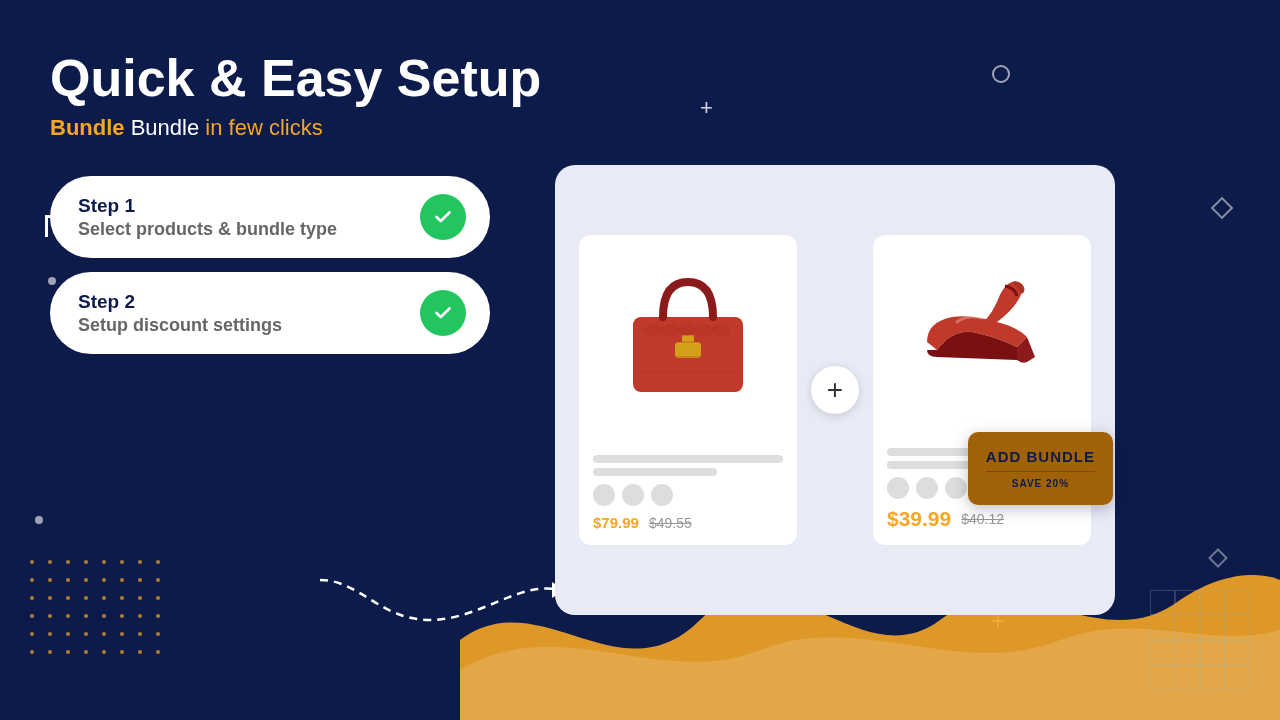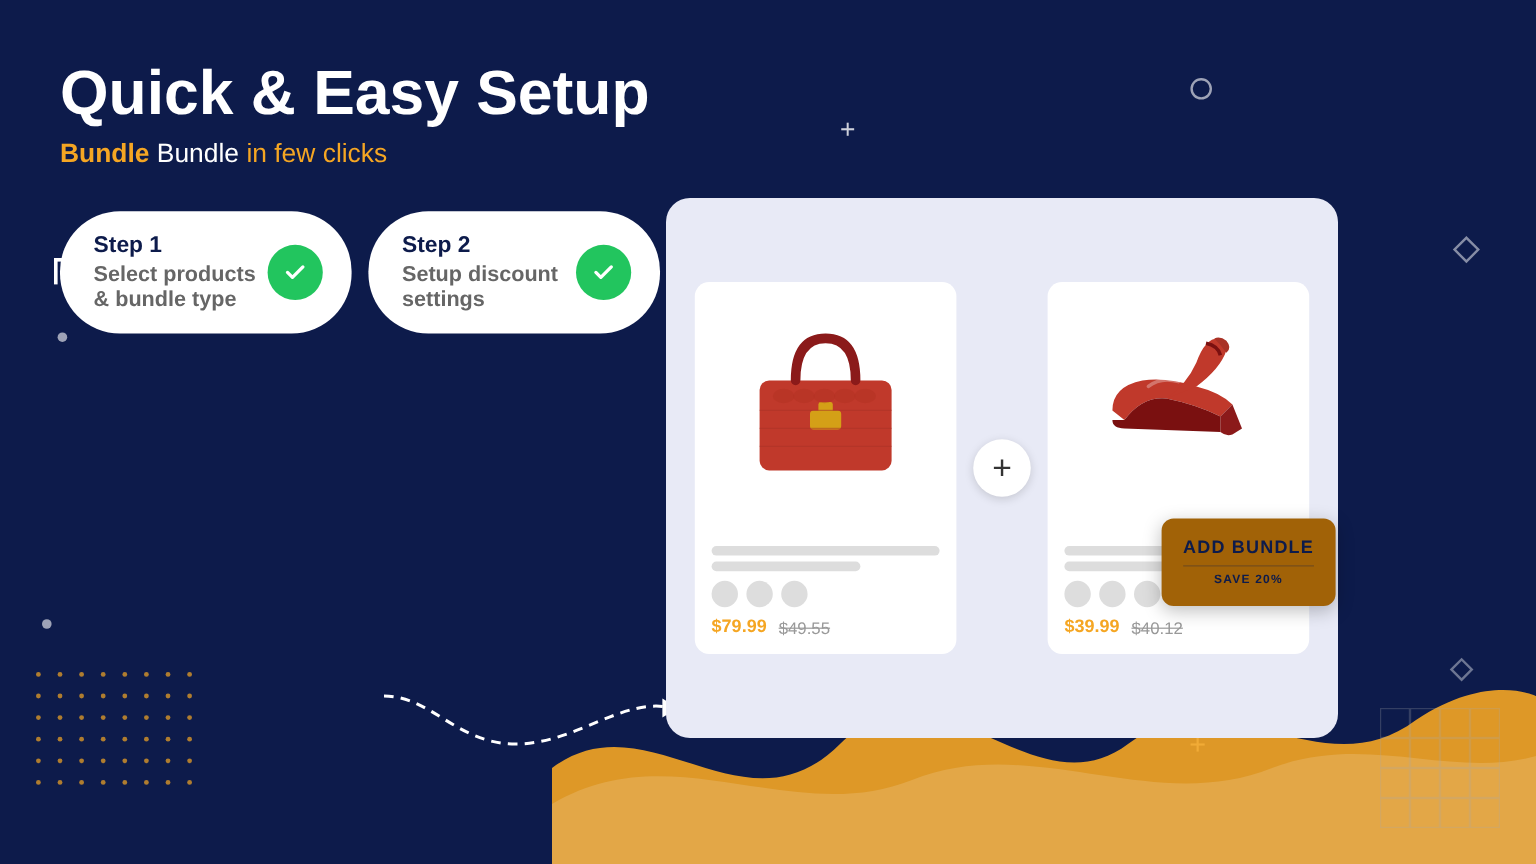--- a/index.html
+++ b/index.html
@@ -184,21 +184,21 @@
     }
 
     .subtitle .bundle-text {
       color: white;
       font-weight: 500;
     }
 
     
     .steps-container {
       display: flex;
-      flex-direction: row;
+      flex-direction: column;
       gap: 14px;
     }
 
     .step-card {
       background: white;
       border-radius: 50px;
       padding: 18px 24px 18px 28px;
       display: flex;
       align-items: center;
       justify-content: space-between;
@@ -477,21 +477,21 @@
       </div>
       <div style="width:100%;">
         <div style="height:8px; border-radius:4px; background:#ddd; width:100%; margin-bottom:5px;"></div>
         <div style="height:8px; border-radius:4px; background:#ddd; width:65%; margin-bottom:8px;"></div>
         <div style="display:flex; gap:7px; margin-bottom:8px;">
           <div style="width:22px; height:22px; border-radius:50%; background:#ddd;"></div>
           <div style="width:22px; height:22px; border-radius:50%; background:#ddd;"></div>
           <div style="width:22px; height:22px; border-radius:50%; background:#ddd;"></div>
         </div>
         <div style="display:flex; gap:10px; align-items:center;">
-          <span style="color:#f5a623; font-weight:700; font-size:15px;">$39.99</span>
+          <span style="color:#f5a623; font-weight:700; font-size:21px;">$39.99</span>
           <span style="color:#999; font-size:14px; text-decoration:line-through;">$40.12</span>
         </div>
       </div>
 
       <div style="position:absolute; right:-22px; bottom:40px; background:#a16207; color:#0d1b4b; padding:16px 18px; border-radius:10px; text-align:center; font-weight:900; box-shadow:0 4px 15px rgba(0,0,0,0.25); z-index:10;">
         <div style="font-size:15px; letter-spacing:1px;">ADD BUNDLE</div>
         <div style="border-top:1.5px solid rgba(13,27,75,0.3); margin:6px 0;"></div>
         <div style="font-size:10px; letter-spacing:1px;">SAVE 20%</div>
       </div>
     </div>

